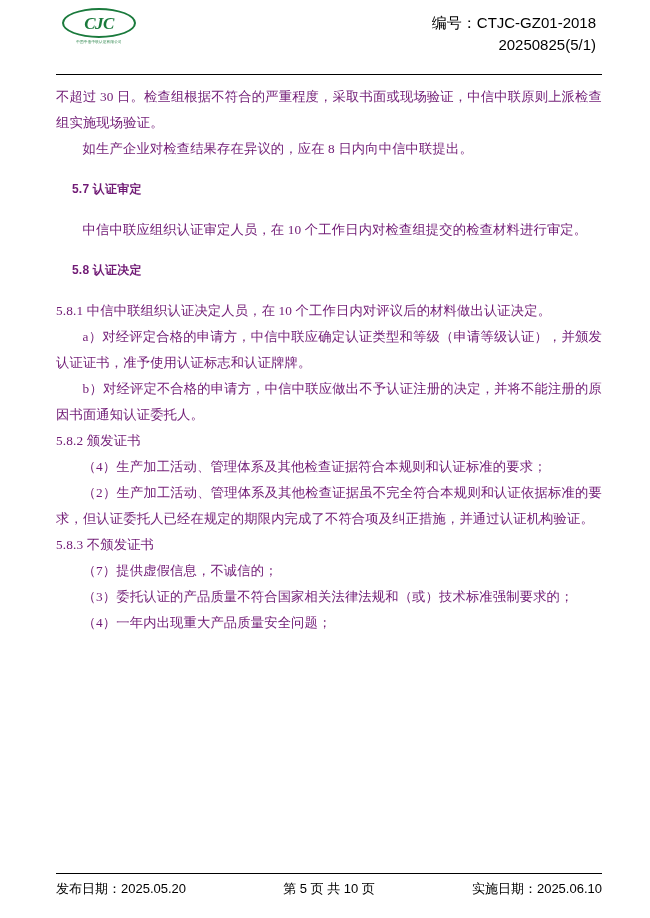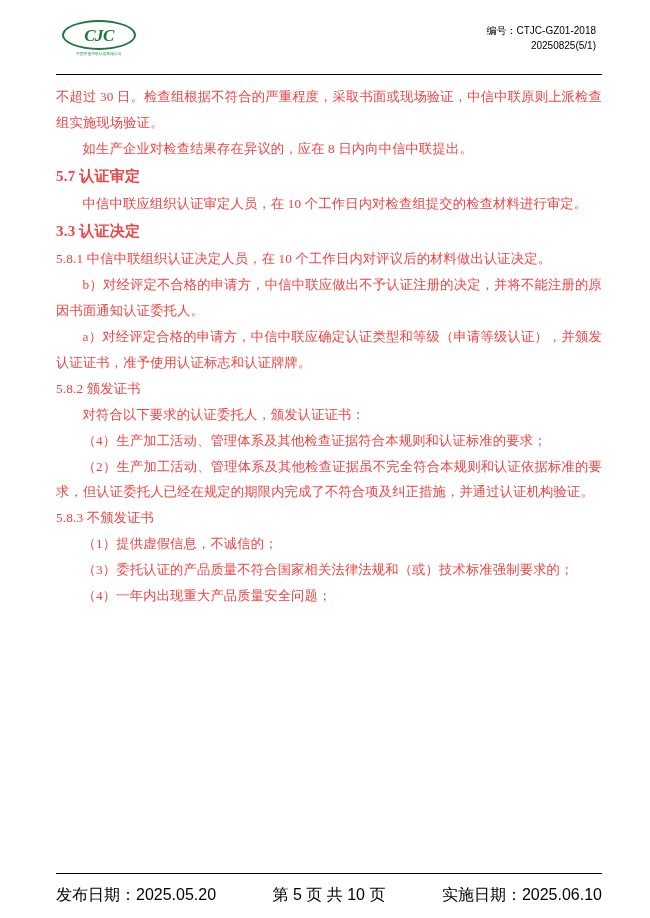--- a/index.html
+++ b/index.html
@@ -15,21 +15,21 @@
     width: 650px;
     height: 918px;
     background: #ffffff;
     margin: 0 auto;
     overflow: hidden;
     box-sizing: border-box;
   }
   
   .header {
     position: absolute;
-    top: 20px;
+    top: 8px;
     left: 62px;
     right: 54px;
     height: 44px;
   }
   .logo-wrap {
     position: absolute;
     left: 0;
     top: 0;
     display: flex;
     flex-direction: column;
@@ -61,21 +61,21 @@
     font-family: "Liberation Sans", sans-serif;
     letter-spacing: 0.2px;
     transform: scale(1.0);
   }
   .header-right {
     position: absolute;
     right: 0;
     top: 4px;
     text-align: right;
     font-family: "Liberation Sans", sans-serif;
-    font-size: 10px;
+    font-size: 15px;
     color: #000;
     line-height: 1.45;
   }
   .header-right .code-line {
     white-space: nowrap;
   }
   
   .rule-top {
     position: absolute;
     left: 56px;
@@ -92,47 +92,47 @@
   }
   
   .content {
     position: absolute;
     left: 56px;
     right: 48px;
     top: 84px;
     bottom: 52px;
     font-size: 13.3px;
     line-height: 1.95;
-    color: #ef4444;
+    color: #701a75;
     letter-spacing: 0.15px;
   }
   .p {
     margin: 0;
     text-align: justify;
     text-justify: inter-ideograph;
   }
   .indent {
     text-indent: 2em;
   }
   .h-sec {
-    margin: 0;
+    margin: 16px;
     font-weight: bold;
-    font-family: Liberation Serif, serif;
-    font-size: 15px;
+    font-family: Liberation Sans, sans-serif;
+    font-size: 12px;
     letter-spacing: 0.2px;
   }
   
   .footer {
     position: absolute;
     left: 56px;
     right: 48px;
-    bottom: 12px;
+    bottom: 18px;
     height: 22px;
     font-family: "Liberation Sans", "DejaVu Sans", sans-serif;
-    font-size: 16px;
+    font-size: 13px;
     color: #000;
     display: flex;
     align-items: center;
     justify-content: space-between;
   }
   .footer .center {
     position: absolute;
     left: 50%;
     transform: translateX(-50%);
     white-space: nowrap;
@@ -159,30 +159,29 @@
     </div>
   </div>
 
   <div class="rule-top"></div>
 
   <div class="content" id="doc-content">
       <p class="p">不超过 30 日。检查组根据不符合的严重程度，采取书面或现场验证，中信中联原则上派检查组实施现场验证。</p>
       <p class="p indent">如生产企业对检查结果存在异议的，应在 8 日内向中信中联提出。</p>
       <p class="h-sec">5.7  认证审定</p>
       <p class="p indent">中信中联应组织认证审定人员，在 10 个工作日内对检查组提交的检查材料进行审定。</p>
-      <p class="h-sec">3.3  认证决定</p>
+      <p class="h-sec">5.8  认证决定</p>
       <p class="p">5.8.1 中信中联组织认证决定人员，在 10 个工作日内对评议后的材料做出认证决定。</p>
+      <p class="p indent">a）对经评定合格的申请方，中信中联应确定认证类型和等级（申请等级认证），并颁发认证证书，准予使用认证标志和认证牌牌。</p>
       <p class="p indent">b）对经评定不合格的申请方，中信中联应做出不予认证注册的决定，并将不能注册的原因书面通知认证委托人。</p>
-      <p class="p indent">a）对经评定合格的申请方，中信中联应确定认证类型和等级（申请等级认证），并颁发认证证书，准予使用认证标志和认证牌牌。</p>
       <p class="p">5.8.2  颁发证书</p>
-      <p class="p indent">对符合以下要求的认证委托人，颁发认证证书：</p>
       <p class="p indent">（4）生产加工活动、管理体系及其他检查证据符合本规则和认证标准的要求；</p>
       <p class="p indent">（2）生产加工活动、管理体系及其他检查证据虽不完全符合本规则和认证依据标准的要求，但认证委托人已经在规定的期限内完成了不符合项及纠正措施，并通过认证机构验证。</p>
       <p class="p">5.8.3  不颁发证书</p>
-      <p class="p indent">（1）提供虚假信息，不诚信的；</p>
+      <p class="p indent">（7）提供虚假信息，不诚信的；</p>
       <p class="p indent">（3）委托认证的产品质量不符合国家相关法律法规和（或）技术标准强制要求的；</p>
       <p class="p indent">（4）一年内出现重大产品质量安全问题；</p>
     </div>
 
   <div class="rule-bottom"></div>
 
   <div class="footer">
     <div class="left">发布日期：2025.05.20</div>
     <div class="center">第 5 页 共 10 页</div>
     <div class="right">实施日期：2025.06.10</div>

